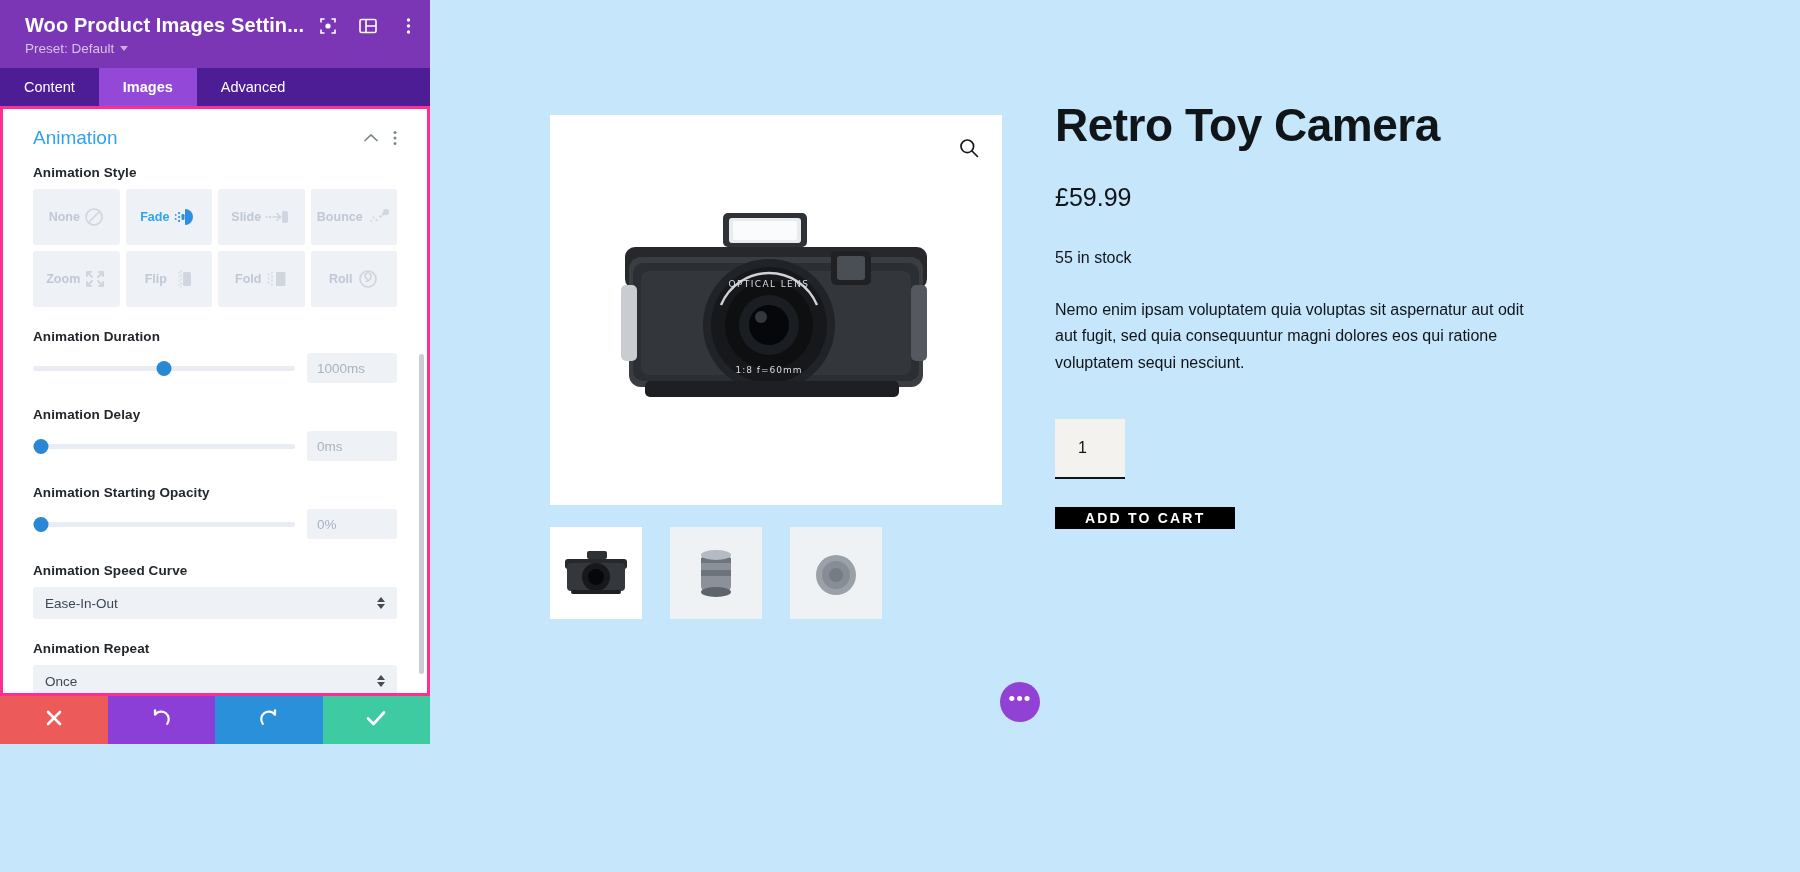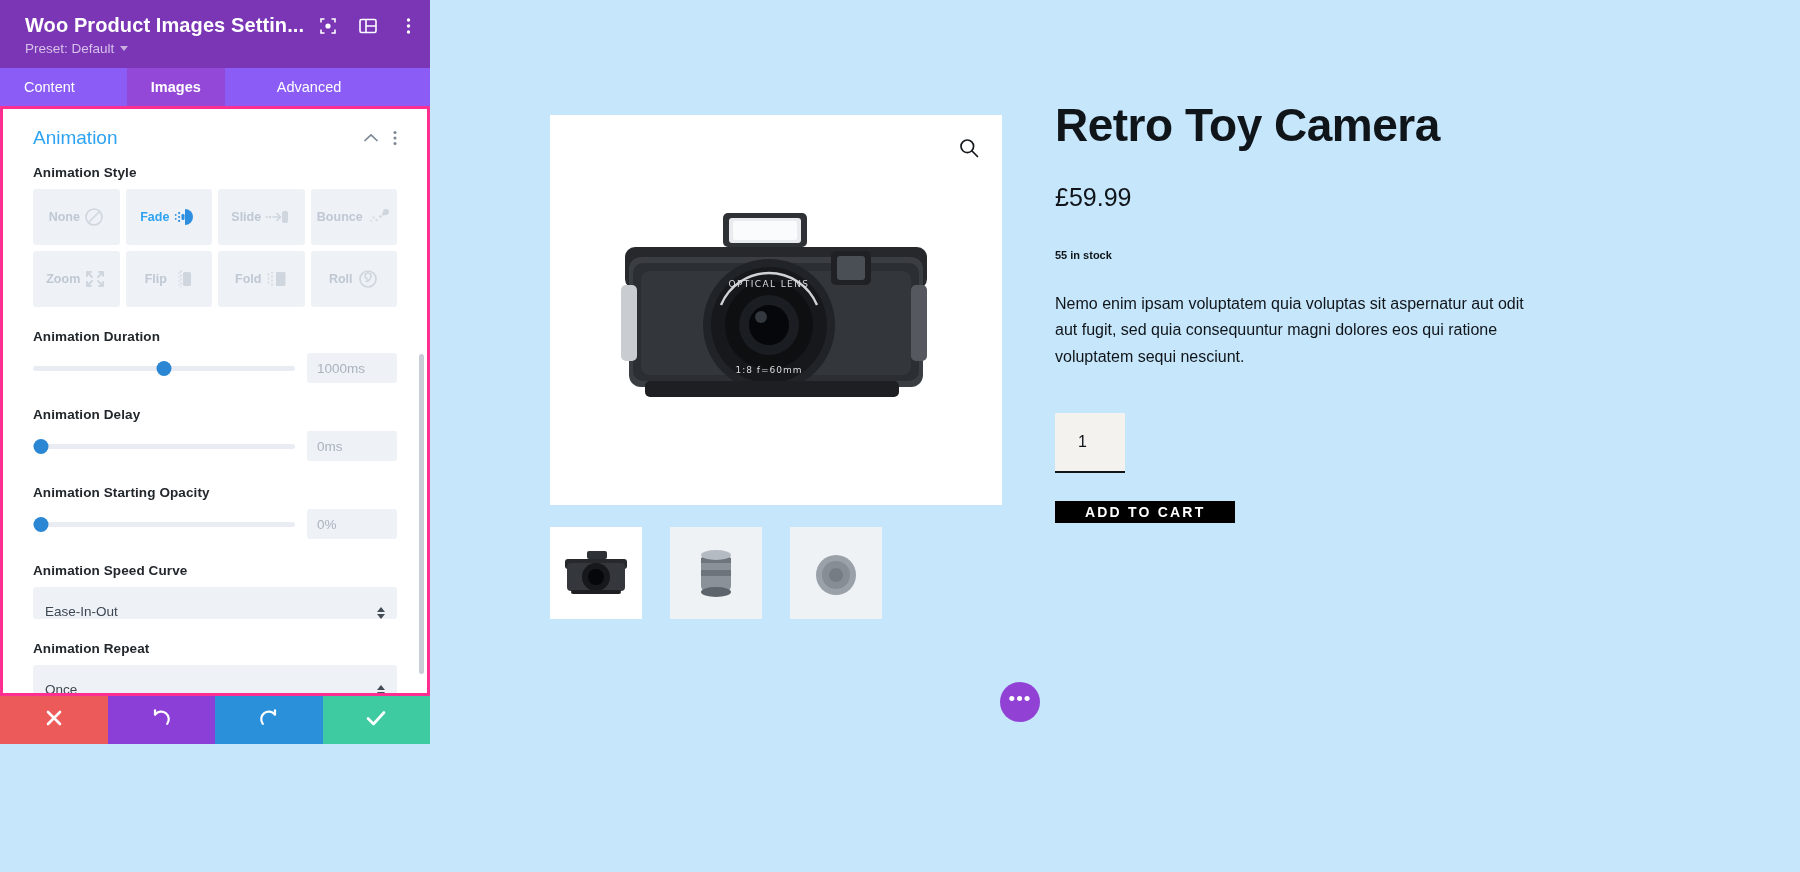--- a/index.html
+++ b/index.html
@@ -35,21 +35,21 @@
   .hdr-icon { width: 20px; height: 20px; display: flex; align-items: center; justify-content: center; color: #fff; cursor: pointer; }
   .hdr-icon svg { display:block; }
   .preset-row { margin-top: 4px; display: flex; align-items: center; }
   .preset-text { font-size: 13.5px; color: #d7c2ea; }
   .preset-caret {
     width: 0; height: 0; margin-left: 6px;
     border-left: 4px solid transparent; border-right: 4px solid transparent;
     border-top: 5px solid #c9aee0;
   }
 
-  .tabs { display: flex; background: #8b5cf6; height: 38px; gap: 28px; }
+  .tabs { display: flex; background: #4c1d95; height: 38px; }
   .tab {
     flex: 0 0 auto;
     padding: 0 24px;
     display: flex; align-items: center; justify-content: center;
     color: #ffffff; font-size: 14.5px; cursor: pointer;
     background: transparent;
   }
   .tab.active { background: #9448d8; font-weight: bold; }
 
   .panel-body-wrap {
@@ -103,21 +103,21 @@
     position: absolute; width: 15px; height: 15px; border-radius: 50%;
     background: #2b87d4; transform: translateX(-50%);
   }
   .slider-value {
     flex: 0 0 90px; height: 30px; background: #eef1f6; border-radius: 3px;
     display: flex; align-items: center; padding-left: 10px;
     font-size: 13.5px; color: #aab3bd;
   }
   .select-box {
     width: 100%; height: 32px; background: #eef1f6; border-radius: 3px;
-    display: flex; align-items: flex-end; justify-content: space-between;
+    display: flex; align-items: center; justify-content: space-between;
     padding: 0 12px; font-size: 13.5px; color: #3d4752; cursor: pointer;
     margin-bottom: 22px;
   }
   .spin { display:flex; flex-direction:column; gap:2px; color:#5c6671; }
   .spin i { display:block; width:0;height:0; border-left:4px solid transparent; border-right:4px solid transparent; }
   .spin i.up { border-bottom:5px solid #444c55; }
   .spin i.dn { border-top:5px solid #444c55; }
 
   .scrollbar {
     position: absolute; right: 3px; top: 245px; width: 5px; height: 320px;
@@ -139,21 +139,21 @@
     display: flex; align-items: center; justify-content: center;
   }
   .zoom-icon { position: absolute; top: 22px; right: 22px; color: #111; cursor: pointer; }
   .thumbs { display: flex; gap: 28px; margin-top: 22px; }
   .thumb { width: 92px; height: 92px; background: #fff; display:flex; align-items:center; justify-content:center; cursor: pointer; overflow:hidden; }
   .thumb.t2, .thumb.t3 { background: #eef2f5; }
 
   .details { position: absolute; left: 625px; top: 100px; width: 480px; }
   .p-title { font-size: 46px; font-weight: 800; color: #10151a; letter-spacing: -0.5px; line-height: 1.1; }
   .p-price { font-size: 25px; color: #10151a; margin-top: 32px; }
-  .p-stock { font-size: 11px; font-weight: 700; color: #10151a; margin-top: 37px; }
+  .p-stock { font-size: 16px; font-weight: 400; color: #10151a; margin-top: 37px; }
   .p-desc { font-size: 16px; line-height: 1.68; color: #10151a; margin-top: 30px; }
   .qty-box {
     margin-top: 42px; width: 70px; height: 60px; background: #f4f2ef;
     border-bottom: 2px solid #10151a; display:flex; align-items:center; padding-left: 23px;
     font-size: 16px; color: #10151a; cursor: text;
   }
   .cart-btn {
     margin-top: 28px; display:inline-flex; align-items:center; justify-content:center;
     background: #000; color:#fff; font-size: 14px; font-weight: 700; letter-spacing: 2.2px;
     padding: 3px 30px; cursor: pointer; border: none;

